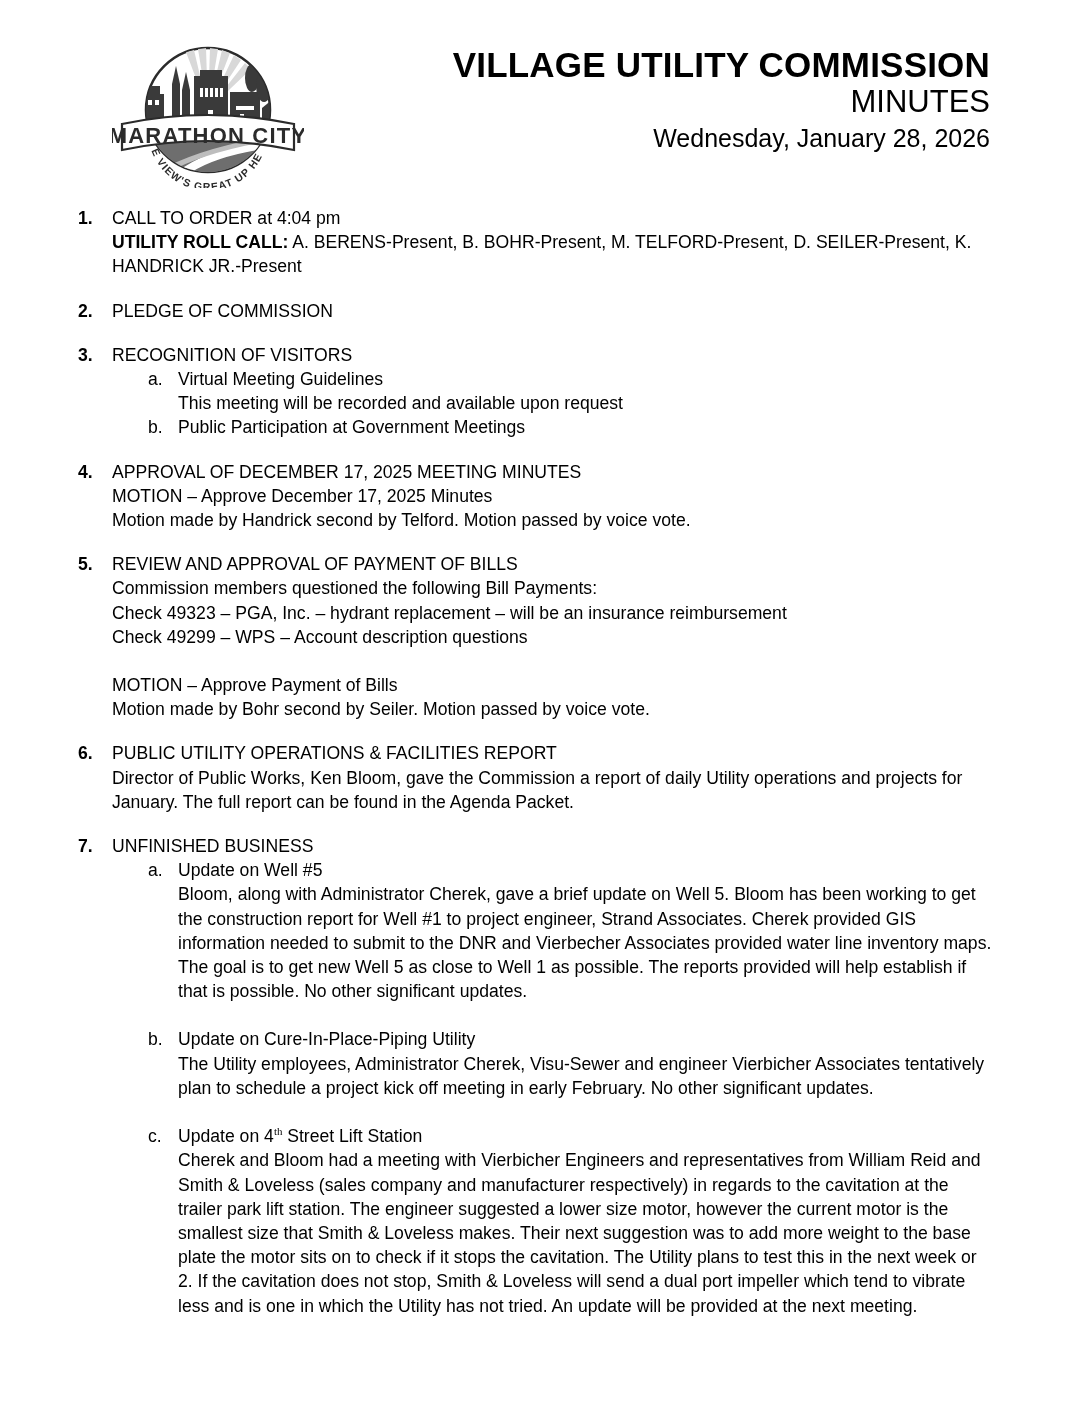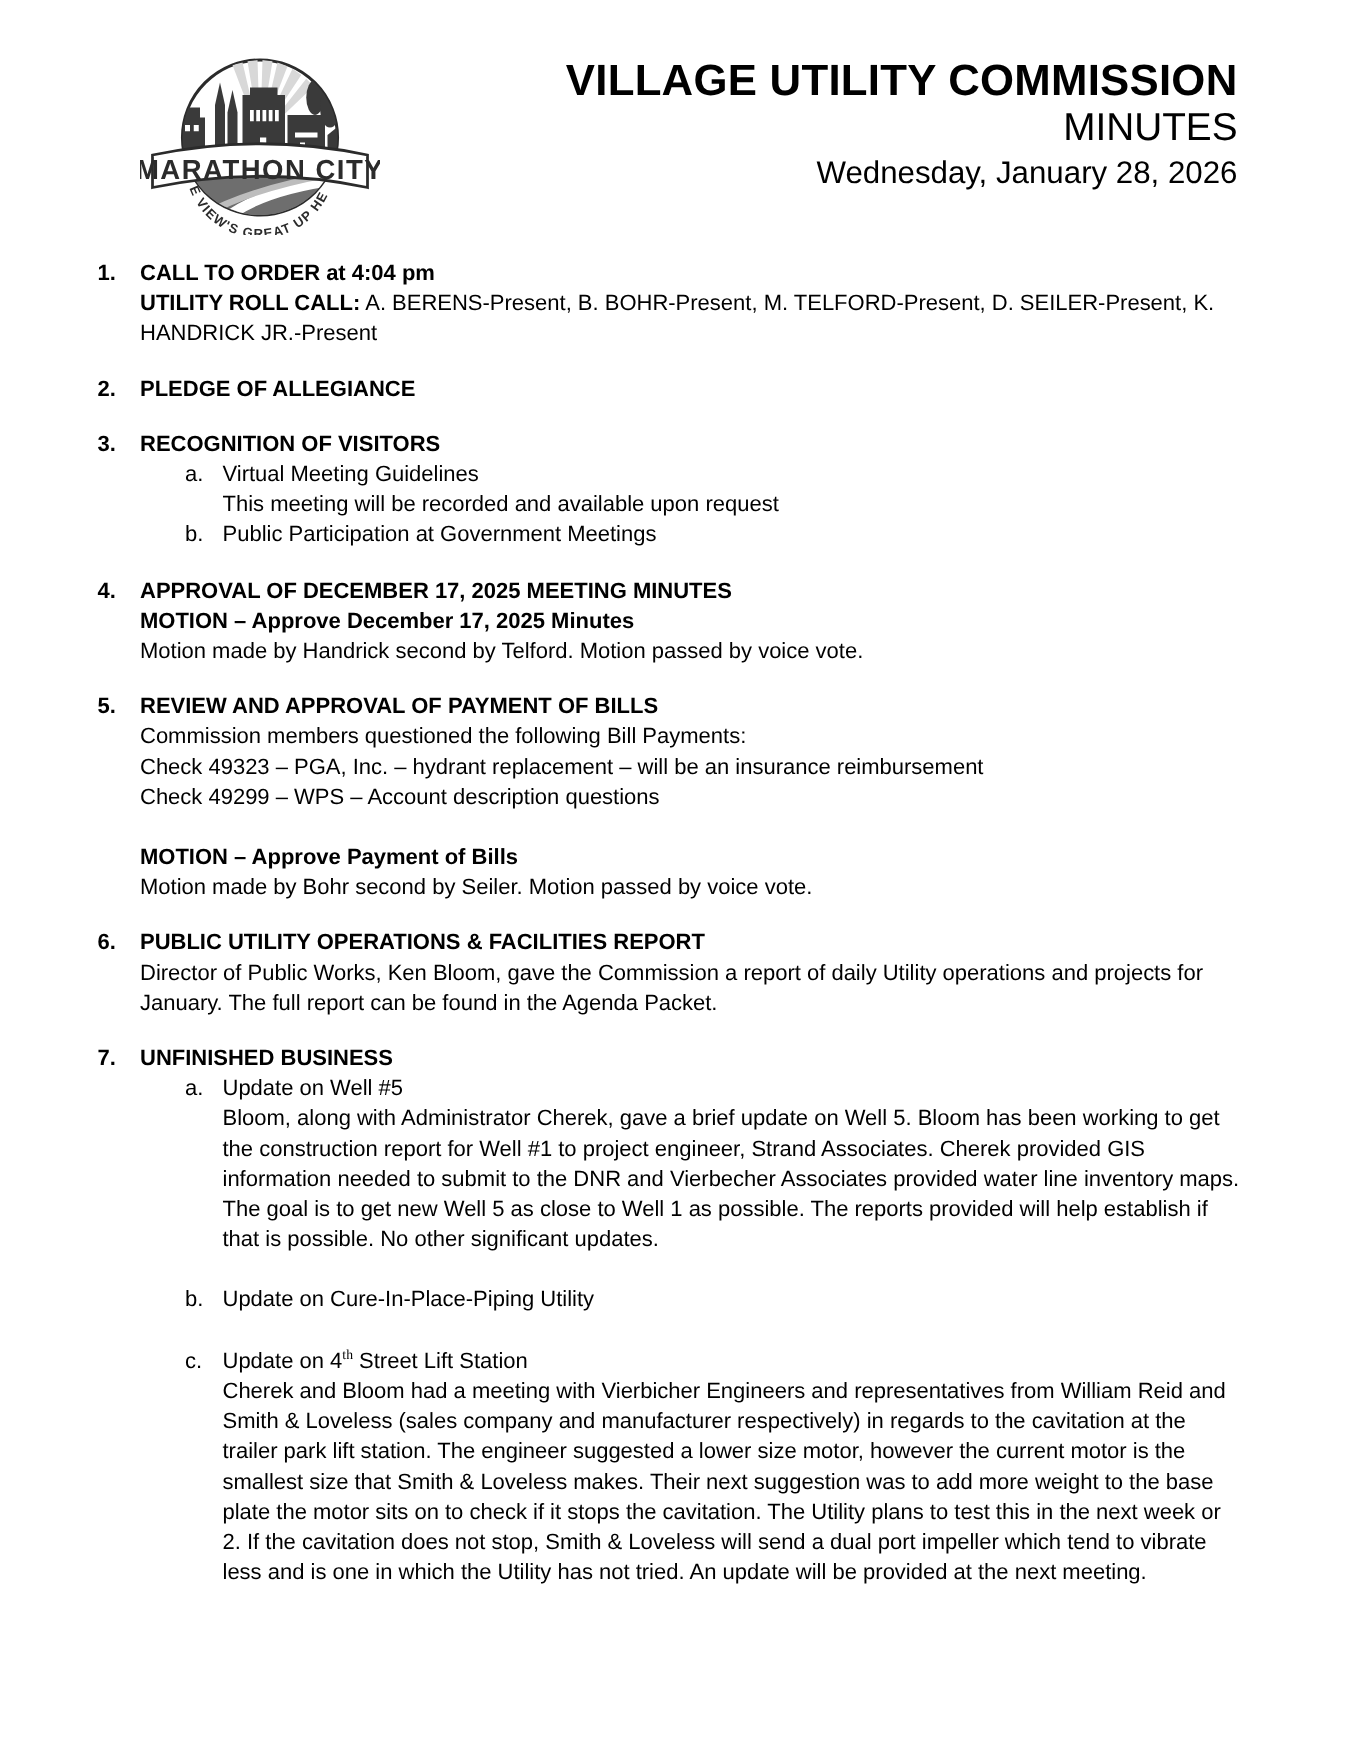--- a/index.html
+++ b/index.html
@@ -74,21 +74,21 @@
   }
   .sec-num {
     width: 34px;
     flex: 0 0 34px;
     font-weight: bold;
   }
   .sec-body {
     flex: 1 1 auto;
   }
   .sec-head {
-    font-weight: bold;
+    font-weight: normal;
   }
   .sec-line { }
   .bold { font-weight: bold; }
 
   
   .sub-item {
     display: flex;
     margin-left: 36px;
   }
   .sub-letter {
@@ -192,21 +192,21 @@
     <div class="sec-num">1.</div>
     <div class="sec-body">
       <div class="sec-head">CALL TO ORDER at 4:04 pm</div>
       <div class="sec-line"><span class="bold">UTILITY ROLL CALL:</span><span> A. BERENS-Present, B. BOHR-Present, M. TELFORD-Present, D. SEILER-Present, K. HANDRICK JR.-Present</span></div>
     </div>
   </div>
 
   <div class="section">
     <div class="sec-num">2.</div>
     <div class="sec-body">
-      <div class="sec-head">PLEDGE OF ALLEGIANCE</div>
+      <div class="sec-head">PLEDGE OF COMMISSION</div>
     </div>
   </div>
 
   <div class="section">
     <div class="sec-num">3.</div>
     <div class="sec-body">
       <div class="sec-head">RECOGNITION OF VISITORS</div>
       <div class="sub-item">
         <div class="sub-letter">a.</div>
         <div class="sub-body">
@@ -265,20 +265,21 @@
           <div>Bloom, along with Administrator Cherek, gave a brief update on Well 5. Bloom has been working to get the construction report for Well #1 to project engineer, Strand Associates. Cherek provided GIS information needed to submit to the DNR and Vierbecher Associates provided water line inventory maps. The goal is to get new Well 5 as close to Well 1 as possible. The reports provided will help establish if that is possible. No other significant updates.</div>
         </div>
       </div>
 
       <div class="gap"></div>
 
       <div class="sub-item">
         <div class="sub-letter">b.</div>
         <div class="sub-body">
           <div>Update on Cure-In-Place-Piping Utility</div>
+          <div>The Utility employees, Administrator Cherek, Visu-Sewer and engineer Vierbicher Associates tentatively plan to schedule a project kick off meeting in early February.  No other significant updates.</div>
         </div>
       </div>
 
       <div class="gap"></div>
 
       <div class="sub-item">
         <div class="sub-letter">c.</div>
         <div class="sub-body">
           <div><span>Update on 4</span><sup>th</sup><span> Street Lift Station</span></div>
           <div>Cherek and Bloom had a meeting with Vierbicher Engineers and representatives from William Reid and Smith &amp; Loveless (sales company and manufacturer respectively) in regards to the cavitation at the trailer park lift station. The engineer suggested a lower size motor, however the current motor is the smallest size that Smith &amp; Loveless makes. Their next suggestion was to add more weight to the base plate the motor sits on to check if it stops the cavitation. The Utility plans to test this in the next week or 2. If the cavitation does not stop, Smith &amp; Loveless will send a dual port impeller which tend to vibrate less and is one in which the Utility has not tried. An update will be provided at the next meeting.</div>

